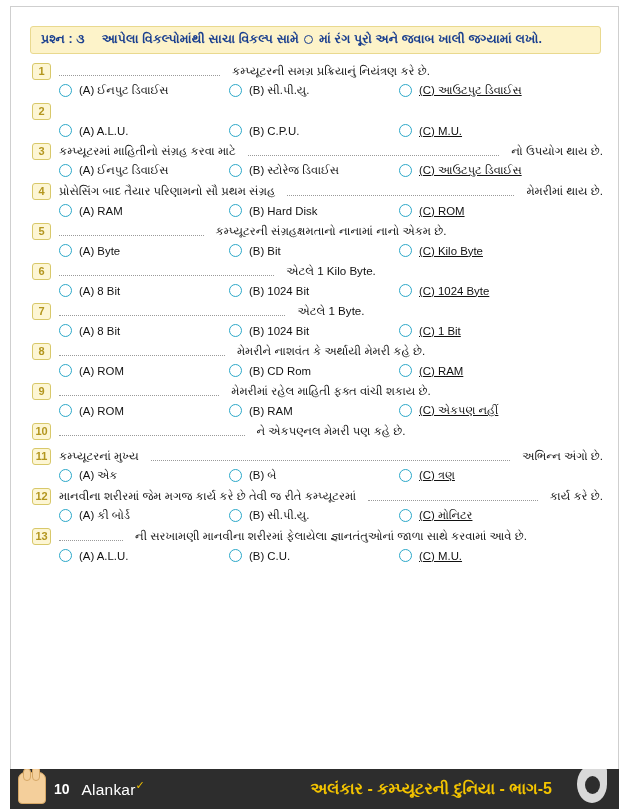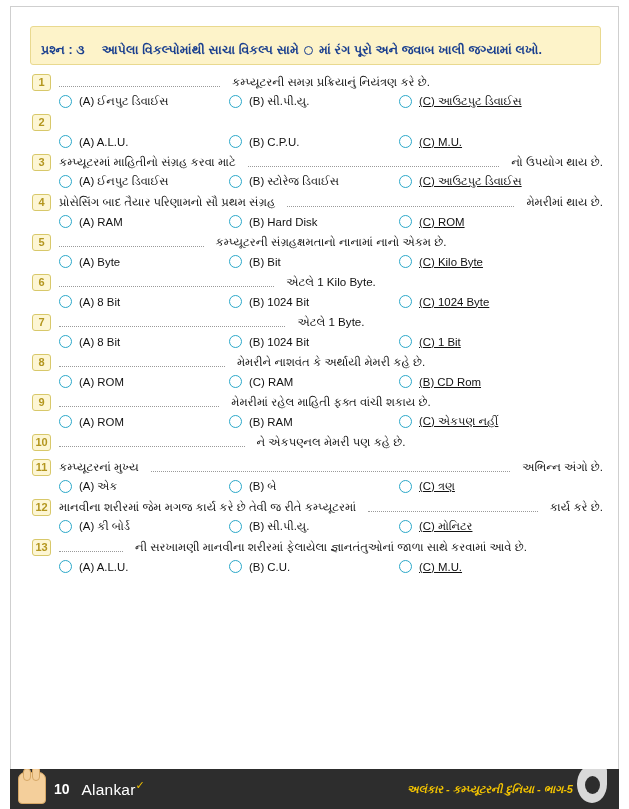--- a/index.html
+++ b/index.html
@@ -34,21 +34,21 @@
     left: 18px; top: 12px;
     width: 595px;
     height: 745px;
   }
   
   .qheading {
     margin: 14px 12px 6px 12px;
     background: #fdf3c9;
     border: 1px solid #e9d98f;
     border-radius: 3px;
-    padding: 16px 10px 6px 10px;
+    padding: 5px 10px 6px 10px;
     color: #1a3f8f;
     font-size: 12.5px;
     font-weight: bold;
     letter-spacing: 0.1px;
   }
   .qheading .circ {
     display: inline-block;
     width: 9px; height: 9px;
     border: 1.4px solid #1a3f8f;
     border-radius: 50%;
@@ -171,26 +171,25 @@
   }
   .brand {
     font-size: 15.5px;
     font-weight: normal;
     color: #ffffff;
     letter-spacing: 0.2px;
   }
   .brand .tick { color: #f0c000; font-size: 11px; vertical-align: super; }
   .footer-right {
     margin-left: auto;
-    padding-right: 46px;
+    padding-right: 67px;
     color: #f4c400;
-    font-size: 11px;
+    font-size: 16px;
     font-weight: bold;
     white-space: nowrap;
-    font-style: italic;
   }
   .corner {
     position: absolute;
     right: 6px; bottom: 2px;
     width: 40px; height: 46px;
   }
   .corner .blob {
     position: absolute;
     right: 6px; bottom: 4px;
     width: 30px; height: 38px;
@@ -394,25 +393,25 @@
               <span style="flex: 1 1 auto;"></span>
             </div>
           </div>
           <div class="opts">
             <div class="opt">
               <span class="bubble"></span>
               <span>(A) ROM</span>
             </div>
             <div class="opt">
               <span class="bubble"></span>
+              <span>(B) CD Rom</span>
+            </div>
+            <div class="opt">
+              <span class="bubble"></span>
               <span>(C) RAM</span>
-            </div>
-            <div class="opt">
-              <span class="bubble"></span>
-              <span>(B) CD Rom</span>
             </div>
           </div>
         </div>
         <div class="qblock">
           <div class="qline">
             <div class="qnum">9</div>
             <div class="qtext">
               <span class="dots grow"></span>
               <span class="seg">મેમરીમાં રહેલ માહિતી ફક્ત વાંચી શકાય છે.</span>
               <span style="flex: 1 1 auto;"></span>

